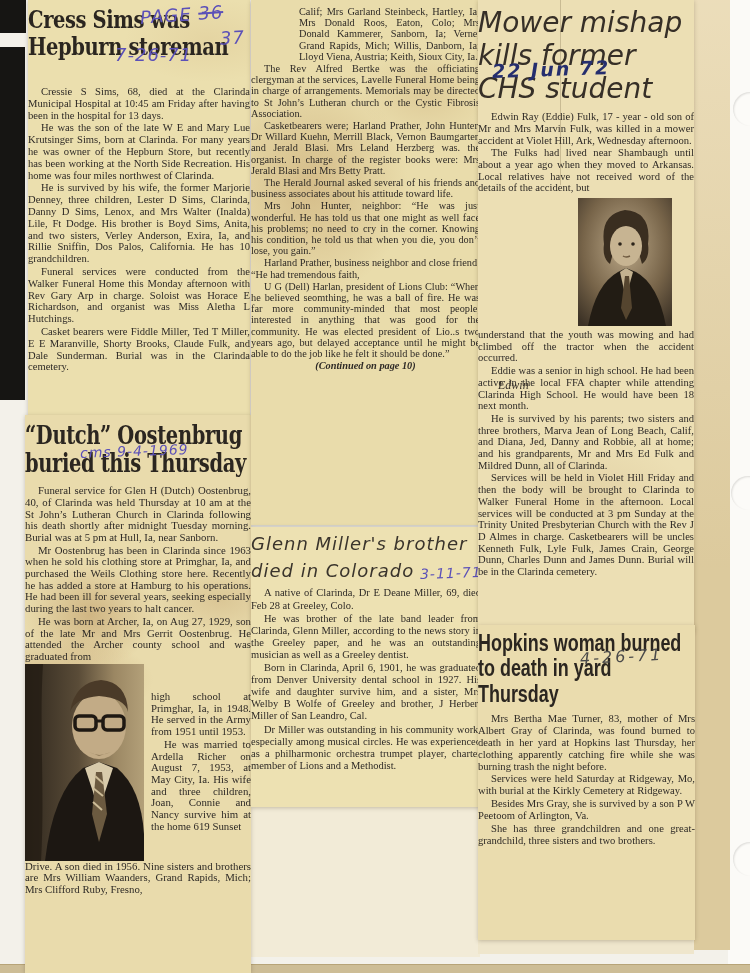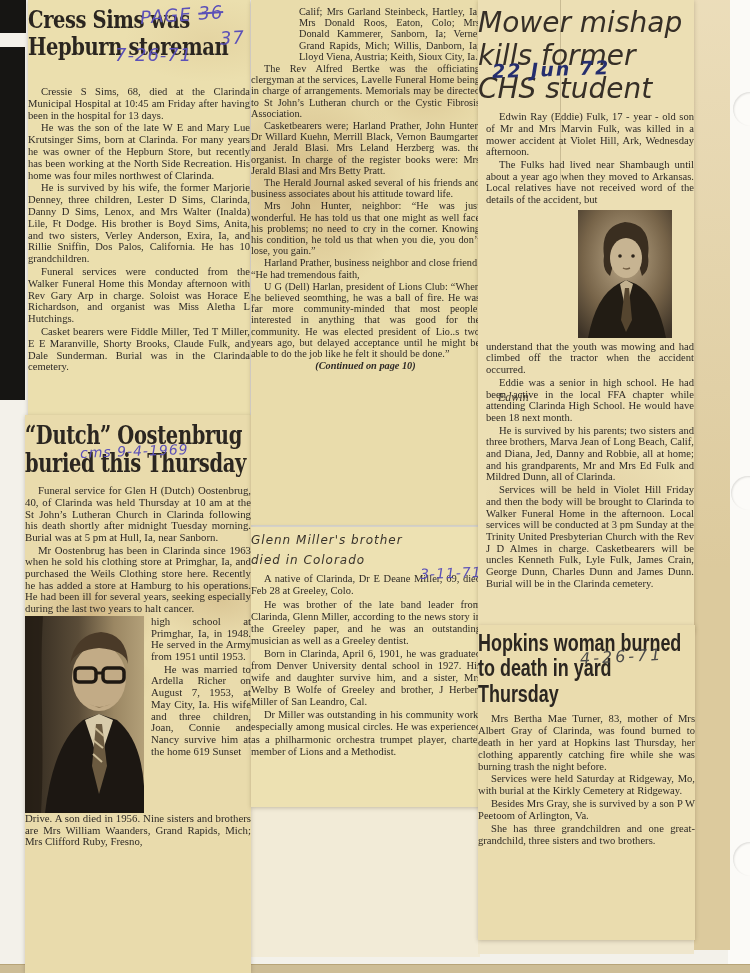--- a/index.html
+++ b/index.html
@@ -41,32 +41,32 @@
   .hl-sans-ital{font-family:"DejaVu Sans",sans-serif;font-style:italic;color:#3a342c;
       line-height:1.18;}
   .hl-sans-bold{font-family:"Liberation Sans",sans-serif;font-weight:bold;color:#2b2620;
       line-height:1.1;transform-origin:left top;}
   
   .bt{text-align:justify;text-indent:13px;margin:0 0 1px 0;hyphens:auto;}
   .clipA .bt{font-size:10.6px;line-height:11.8px;}
   .clipB .bt{font-size:10.8px;line-height:11.7px;}
   .clipC .bt{font-size:10.3px;line-height:11.2px;}
   .clipD .bt{font-size:10.5px;line-height:12.1px;}
-  .clipE .bt{font-size:10.6px;line-height:11.7px;margin-left:8px;}
+  .clipE .bt{font-size:10.6px;line-height:11.7px;}
   .clipF .bt{font-size:10.6px;line-height:11.9px;}
   .continued{font-style:italic;text-align:center;text-indent:0;font-weight:bold;}
   
   .hand{position:absolute;font-family:"DejaVu Sans",sans-serif;font-style:italic;
       letter-spacing:1px;white-space:nowrap;}
   .hand-blue{color:#5b50b8;}
   .hand-navy{color:#252e6e;font-weight:bold;}
   .hand-gray{color:#4a4a4a;}
   .strike{text-decoration:line-through;text-decoration-thickness:2px;}
   
-  .wrapRow{display:flex;gap:7px;}
+  .wrapRow{display:flex;gap:7px;align-items:center;}
   .narrowCol{flex:1;min-width:0;}
   .photoRow{display:flex;margin:4px 0 3px 0;align-items:flex-end;}
   .captionCol{width:100px;position:relative;}
   .caption{position:absolute;left:20px;top:52px;font-style:italic;font-size:12px;color:#3a342c;}
   svg{display:block;}
 </style>
 </head>
 <body>
 
 <div class="page">
@@ -100,20 +100,21 @@
   <div class="hand hand-blue" style="left:115px;top:44px;font-size:18px;">7-26-71</div>
 
   <div class="clip clipB">
     <div class="hl-serif" style="font-size:26px;transform:scaleX(0.75);width:133%;">
       <div>“Dutch” Oostenbrug</div>
       <div>buried this Thursday</div>
     </div>
     <div style="height:8px;"></div>
     <p class="bt">Funeral service for Glen H (Dutch) Oostenbrug, 40, of Clarinda was held Thursday at 10 am at the St John’s Lutheran Church in Clarinda following his death shortly after midnight Tuesday morning. Burial was at 5 pm at Hull, Ia, near Sanborn.</p>
     <p class="bt">Mr Oostenbrug has been in Clarinda since 1963 when he sold his clothing store at Primghar, Ia, and purchased the Weils Clothing store here. Recently he has added a store at Hamburg to his operations. He had been ill for several years, seeking especially during the last two years to halt cancer.</p>
+    <p class="bt">He was born at Archer, Ia, on Aug 27, 1929, son of the late Mr and Mrs Gerrit Oostenbrug. He attended the Archer county school and was graduated from</p>
     <div class="wrapRow">
       <svg width="119" height="197" viewBox="0 0 119 197">
         <defs>
           <linearGradient id="obg" x1="0" y1="0" x2="1" y2="0">
             <stop offset="0" stop-color="#30281e"></stop>
               <stop offset="0.45" stop-color="#5a4c38"></stop>
             <stop offset="0.75" stop-color="#9b8763"></stop>
               <stop offset="1" stop-color="#b3a079"></stop>
           </linearGradient>
         </defs>
@@ -146,21 +147,21 @@
     <p class="bt">The Rev Alfred Bertke was the officiating clergyman at the services, Lavelle Funeral Home being in charge of arrangements. Memorials may be directed to St John’s Lutheran church or the Cystic Fibrosis Association.</p>
     <p class="bt">Casketbearers were; Harland Prather, John Hunter, Dr Willard Kuehn, Merrill Black, Vernon Baumgarten and Jerald Blasi. Mrs Leland Herzberg was. the organist. In charge of the register books were: Mrs Jerald Blasi and Mrs Betty Pratt.</p>
     <p class="bt">The Herald Journal asked several of his friends and business associates about his attitude toward life.</p>
     <p class="bt">Mrs John Hunter, neighbor: “He was just wonderful. He has told us that one might as well face his problems; no need to cry in the corner. Knowing his condition, he told us that when you die, you don’t lose, you gain.”</p>
     <p class="bt">Harland Prather, business neighbor and close friend: “He had tremendous faith,</p>
     <p class="bt">U G (Dell) Harlan, president of Lions Club: “When he believed seomthing, he was a ball of fire. He was far more community-minded that most people, interested in anything that was good for the community. He was elected president of Lio..s two years ago, but delayed acceptance until he might be able to do the job like he felt it should be done.”</p>
     <p class="bt continued">(Continued on page 10)</p>
   </div>
 
   <div class="clip clipD">
-    <div class="hl-sans-ital" style="font-size:12px;letter-spacing:1px;">
+    <div class="hl-sans-ital" style="font-size:18px;letter-spacing:1px;">
       <div>Glenn Miller's brother</div>
       <div style="margin-top:6px;display:inline-block;">died in Colorado</div>
     </div>
     <div style="height:6px;"></div>
     <p class="bt">A native of Clarinda, Dr E Deane Miller, 69, died Feb 28 at Greeley, Colo.</p>
     <p class="bt">He was brother of the late band leader from Clarinda, Glenn Miller, according to the news story in the Greeley paper, and he was an outstanding musician as well as a Greeley dentist.</p>
     <p class="bt">Born in Clarinda, April 6, 1901, he was graduated from Denver University dental school in 1927. His wife and daughter survive him, and a sister, Mrs Welby B Wolfe of Greeley and brother, J Herbert Miller of San Leandro, Cal.</p>
     <p class="bt">Dr Miller was outstanding in his community work, especially among musical circles. He was experienced as a philharmonic orchestra trumpet player, charter member of Lions and a Methodist.</p>
   </div>
   <div class="hand hand-blue" style="left:420px;top:565px;font-size:14px;transform:rotate(-2deg);">3-11-71</div>

